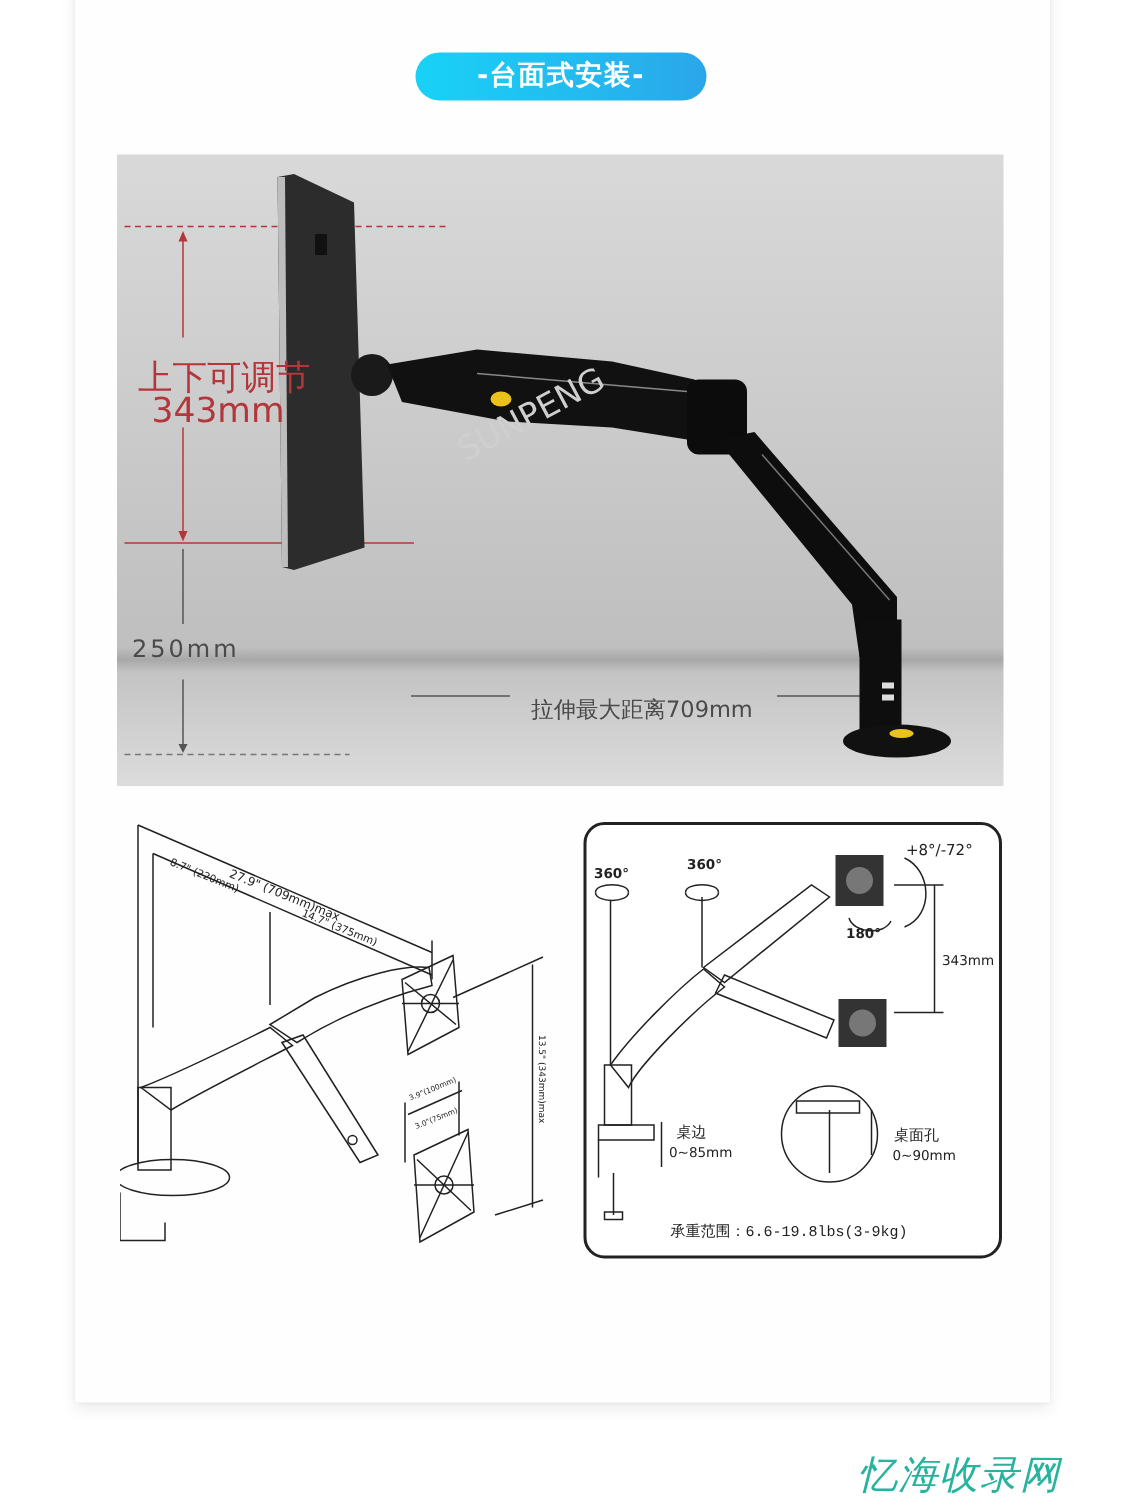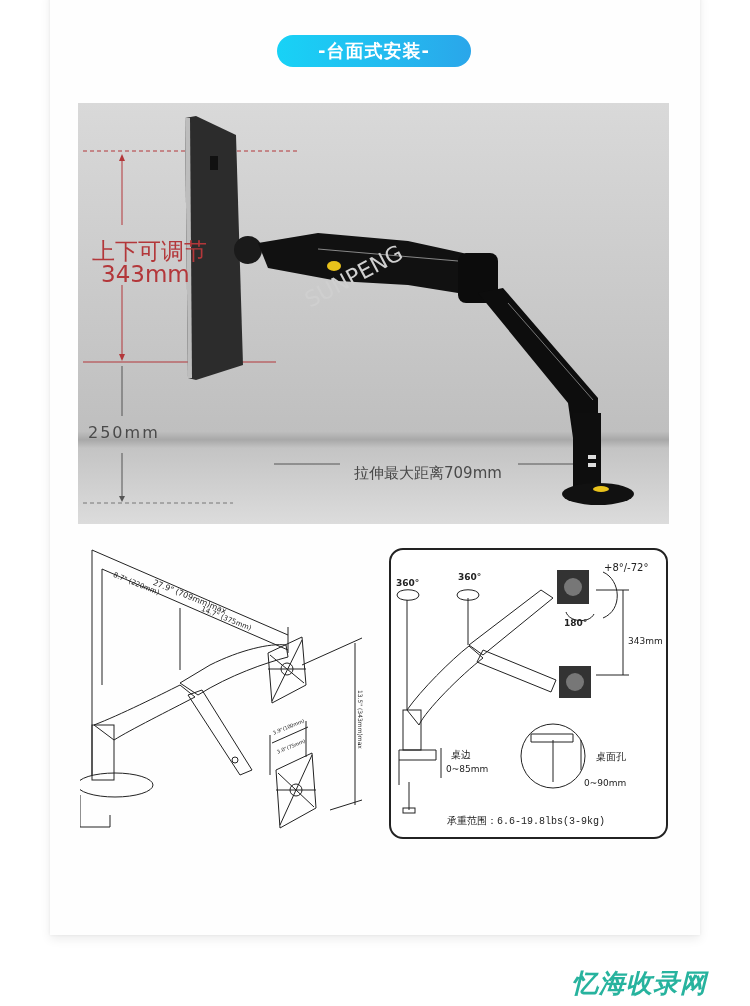--- a/index.html
+++ b/index.html
@@ -12,21 +12,21 @@
   .photo{position:absolute;left:78px;top:103px;width:591px;height:421px;overflow:hidden;
          background:linear-gradient(180deg,#d9d9d9 0%,#cfcfcf 30%,#bfbfbf 78%,#a8a8a8 80%,#c4c4c4 82%,#dcdcdc 100%);}
   .photo svg{position:absolute;left:0;top:0;}
   .ptext{position:absolute;white-space:nowrap;}
   .red{color:#b3373a;font-size:23px;margin-left:12px;}
   .gray{color:#4a4a4a;}
   .diagram-left{position:absolute;left:80px;top:545px;width:290px;height:300px;}
   .diagram-right{position:absolute;left:389px;top:548px;width:279px;height:291px;
      border:2px solid #222;border-radius:14px;background:#fff;box-sizing:border-box;}
   .dtext{position:absolute;white-space:nowrap;color:#222;}
-  .footer-logo{position:absolute;left:572px;top:966px;font-size:26px;font-weight:bold;font-style:italic;
+  .footer-logo{position:absolute;left:572px;top:966px;font-size:26px;font-weight:normal;font-style:italic;
      color:#27b39e;letter-spacing:1px;font-family:"DejaVu Sans","Liberation Sans",sans-serif;text-align:right;}
 </style>
 </head>
 <body>
 
 <div class="card"></div>
 
 <div class="badge">-台面式安装-</div>
 
 <div class="photo">
@@ -167,17 +167,17 @@
     <circle cx="184" cy="132" r="9" fill="#777"></circle>
   </svg>
   <div class="dtext" style="left:5px;top:28px;font-size:9px;font-weight:bold;">360°</div>
   <div class="dtext" style="left:67px;top:22px;font-size:9px;font-weight:bold;">360°</div>
   <div class="dtext" style="left:213px;top:12px;font-size:10px;">+8°/-72°</div>
   <div class="dtext" style="left:173px;top:68px;font-size:9px;font-weight:bold;">180°</div>
   <div class="dtext" style="left:237px;top:86px;font-size:9px;">343mm</div>
   <div class="dtext" style="left:60px;top:198px;font-size:10px;text-align:right;">桌边</div>
   <div class="dtext" style="left:55px;top:214px;font-size:9px;text-align:center;">0~85mm</div>
   <div class="dtext" style="left:205px;top:200px;font-size:10px;">桌面孔</div>
-  <div class="dtext" style="left:193px;top:216px;font-size:9px;margin-top:12px;">0~90mm</div>
+  <div class="dtext" style="left:204px;top:216px;font-size:9px;">0~90mm</div>
   <div class="dtext" style="left:56px;top:264px;font-size:10px;font-family:Liberation Mono, monospace;">承重范围：6.6-19.8lbs(3-9kg)</div>
 </div>
 
 <div class="footer-logo">忆海收录网</div>
 
 </body></html>

